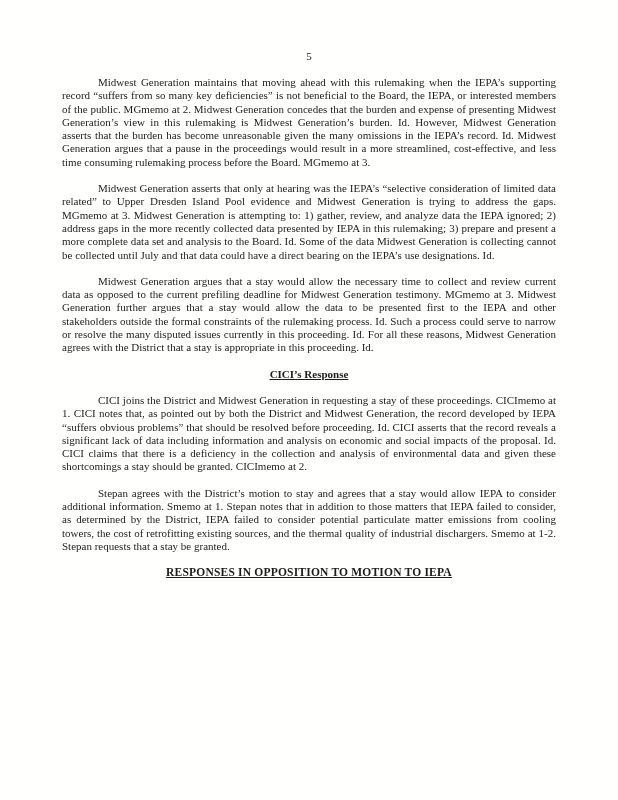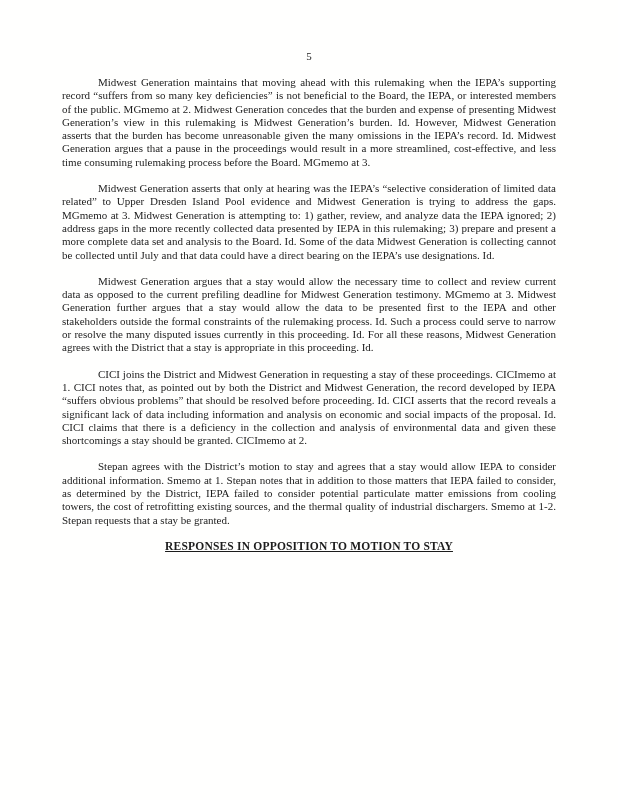--- a/index.html
+++ b/index.html
@@ -55,21 +55,22 @@
 <div class="page">
 
   <div class="page-number">5</div>
 
   <p class="para">Midwest Generation maintains that moving ahead with this rulemaking when the IEPA’s supporting record “suffers from so many key deficiencies” is not beneficial to the Board, the IEPA, or interested members of the public.  MGmemo at 2.  Midwest Generation concedes that the burden and expense of presenting Midwest Generation’s view in this rulemaking is Midwest Generation’s burden.  Id.  However, Midwest Generation asserts that the burden has become unreasonable given the many omissions in the IEPA’s record.  Id.  Midwest Generation argues that a pause in the proceedings would result in a more streamlined, cost-effective, and less time consuming rulemaking process before the Board.  MGmemo at 3.</p>
 
   <p class="para">Midwest Generation asserts that only at hearing was the IEPA’s “selective consideration of limited data related” to Upper Dresden Island Pool evidence and Midwest Generation is trying to address the gaps.  MGmemo at 3.  Midwest Generation is attempting to:  1) gather, review, and analyze data the IEPA ignored; 2) address gaps in the more recently collected data presented by IEPA in this rulemaking; 3) prepare and present a more complete data set and analysis to the Board.  Id.  Some of the data Midwest Generation is collecting cannot be collected until July and that data could have a direct bearing on the IEPA’s use designations.  Id.</p>
 
   <p class="para">Midwest Generation argues that a stay would allow the necessary time to collect and review current data as opposed to the current prefiling deadline for Midwest Generation testimony.  MGmemo at 3.  Midwest Generation further argues that a stay would allow the data to be presented first to the IEPA and other stakeholders outside the formal constraints of the rulemaking process.  Id.  Such a process could serve to narrow or resolve the many disputed issues currently in this proceeding.  Id.  For all these reasons, Midwest Generation agrees with the District that a stay is appropriate in this proceeding.  Id.</p>
 
+  <div class="section-heading">CICI’s Response</div>
 
   <p class="para">CICI joins the District and Midwest Generation in requesting a stay of these proceedings.  CICImemo at 1.  CICI notes that, as pointed out by both the District and Midwest Generation, the record developed by IEPA “suffers obvious problems” that should be resolved before proceeding.  Id.  CICI asserts that the record reveals a significant lack of data including information and analysis on economic and social impacts of the proposal.  Id.  CICI claims that there is a deficiency in the collection and analysis of environmental data and given these shortcomings a stay should be granted.  CICImemo at 2.</p>
 
 
   <p class="para">Stepan agrees with the District’s motion to stay and agrees that a stay would allow IEPA to consider additional information.  Smemo at 1.  Stepan notes that in addition to those matters that IEPA failed to consider, as determined by the District, IEPA failed to consider potential particulate matter emissions from cooling towers, the cost of retrofitting existing sources, and the thermal quality of industrial dischargers.  Smemo at 1-2.  Stepan requests that a stay be granted.</p>
 
-  <div class="final-heading">RESPONSES IN OPPOSITION TO MOTION TO STAY</div>
+  <div class="final-heading">RESPONSES IN OPPOSITION TO MOTION TO IEPA</div>
 
 </div>
 
 </body></html>

